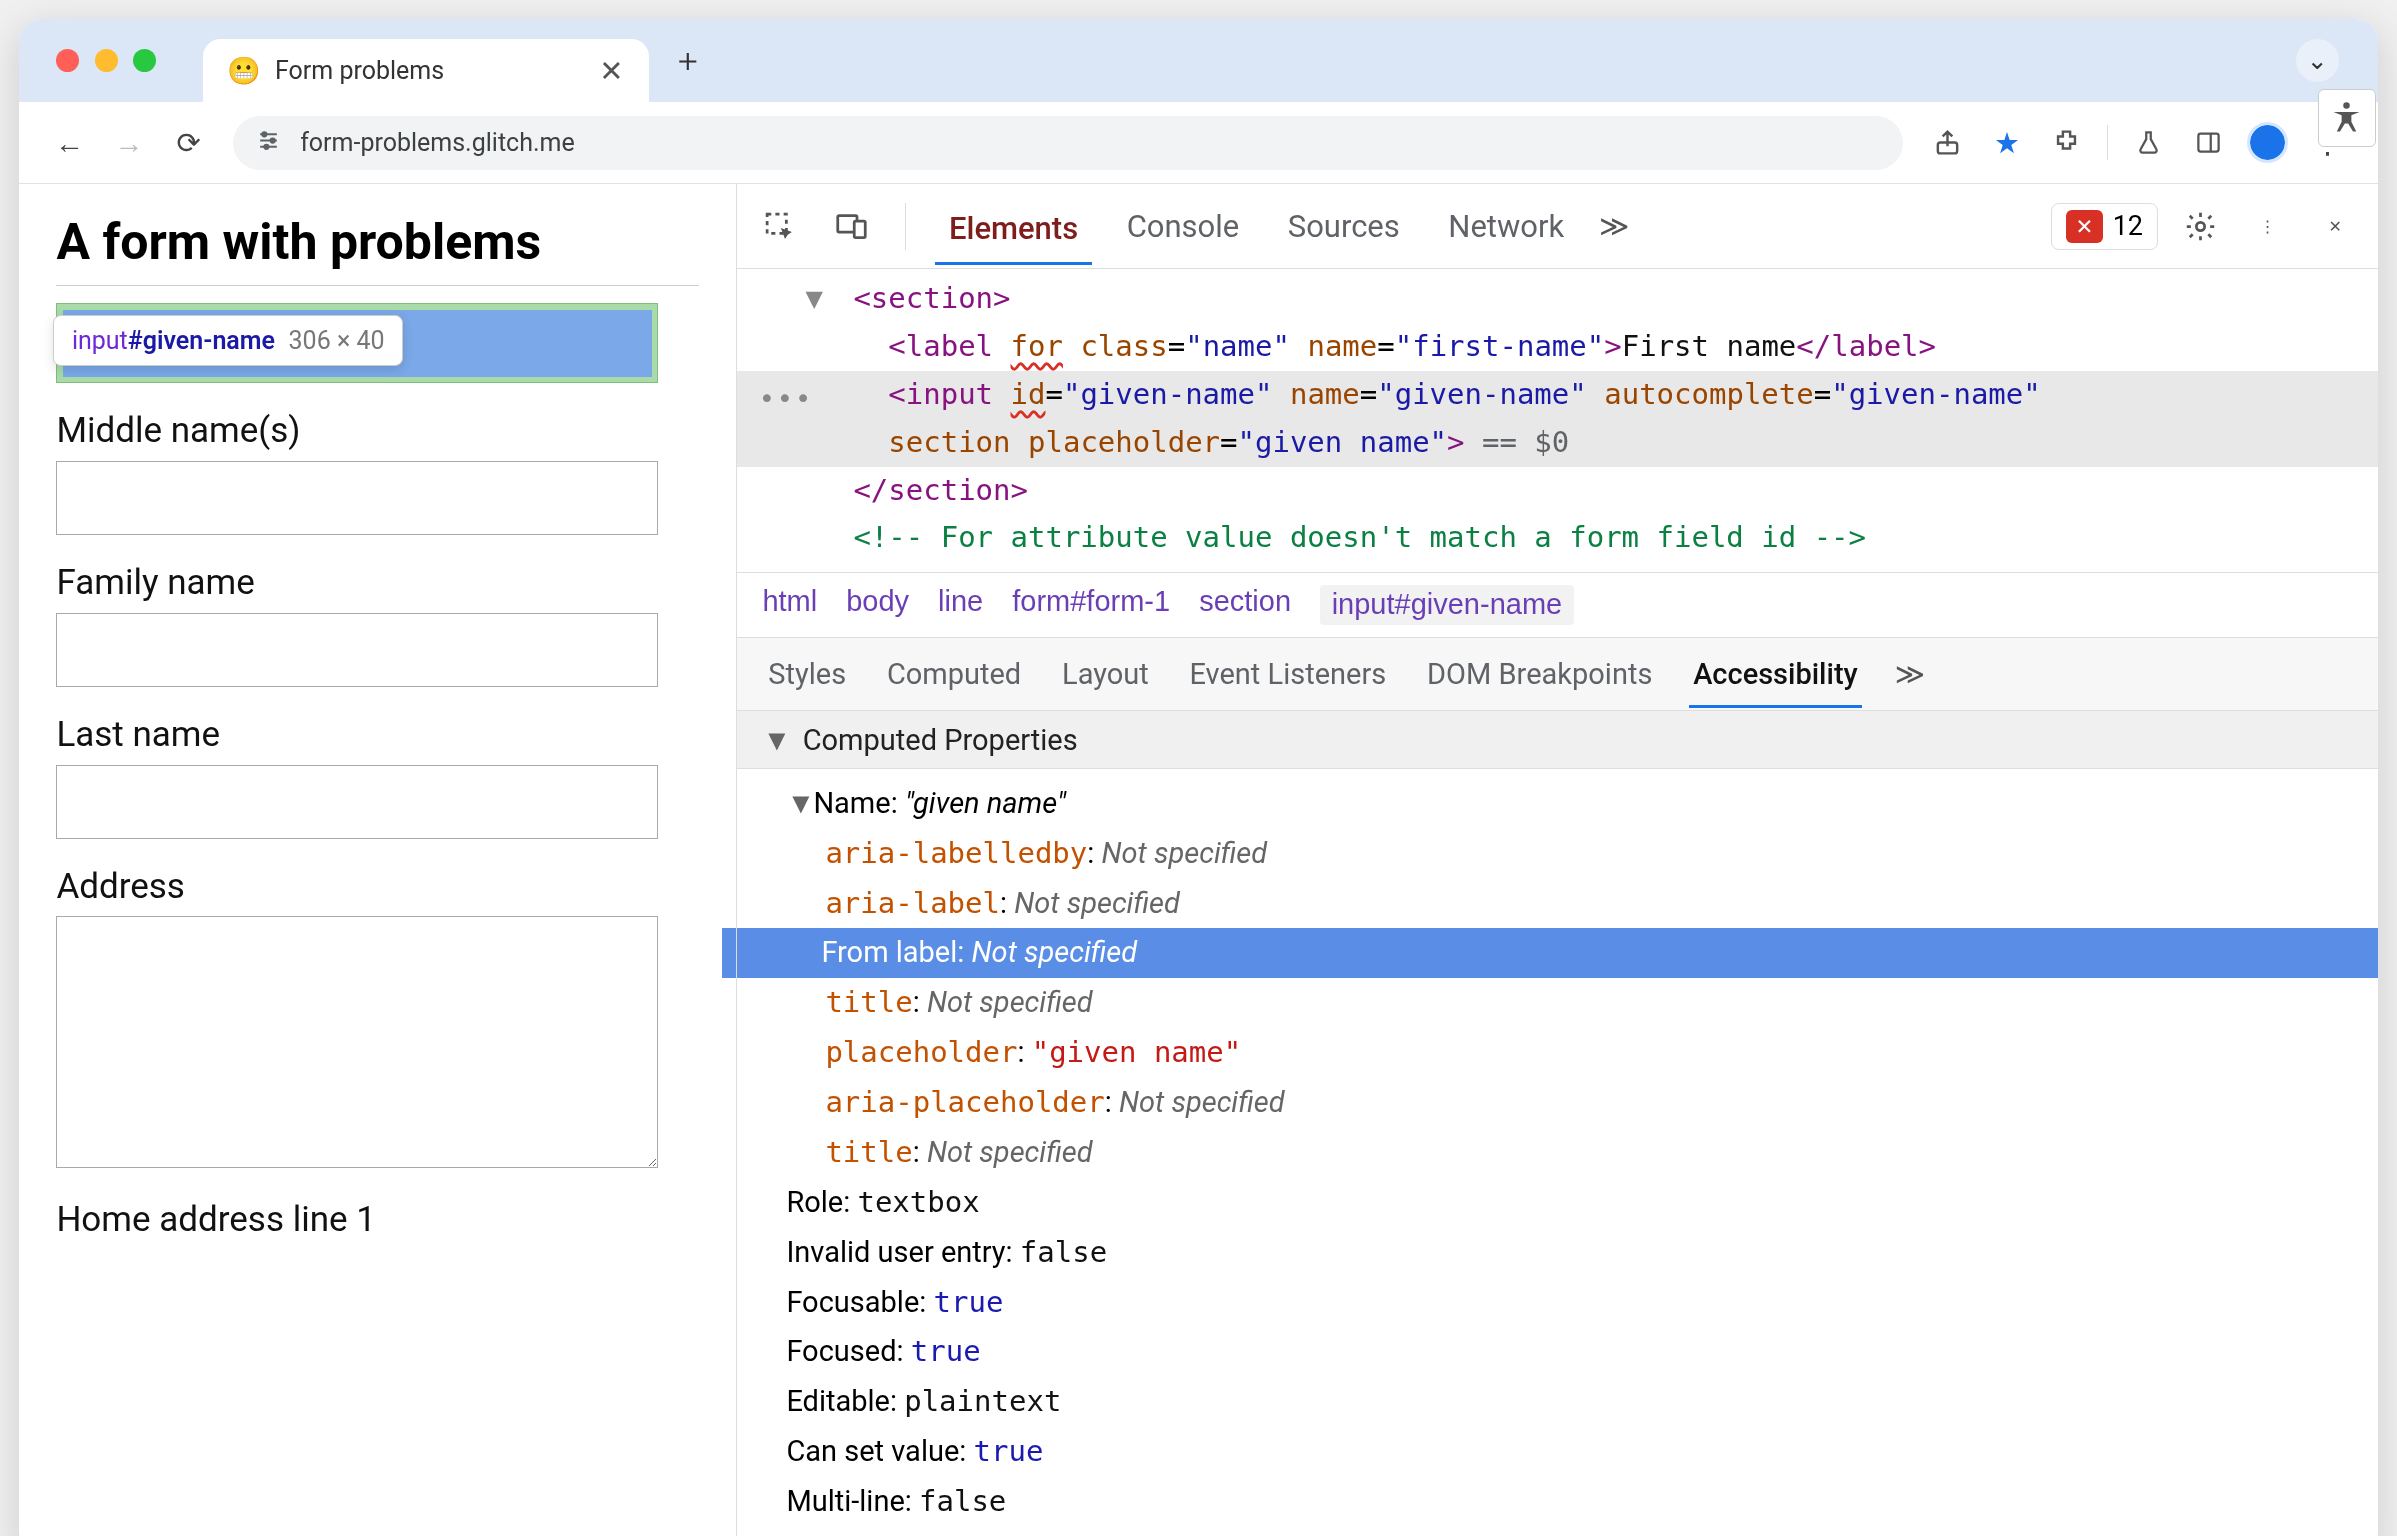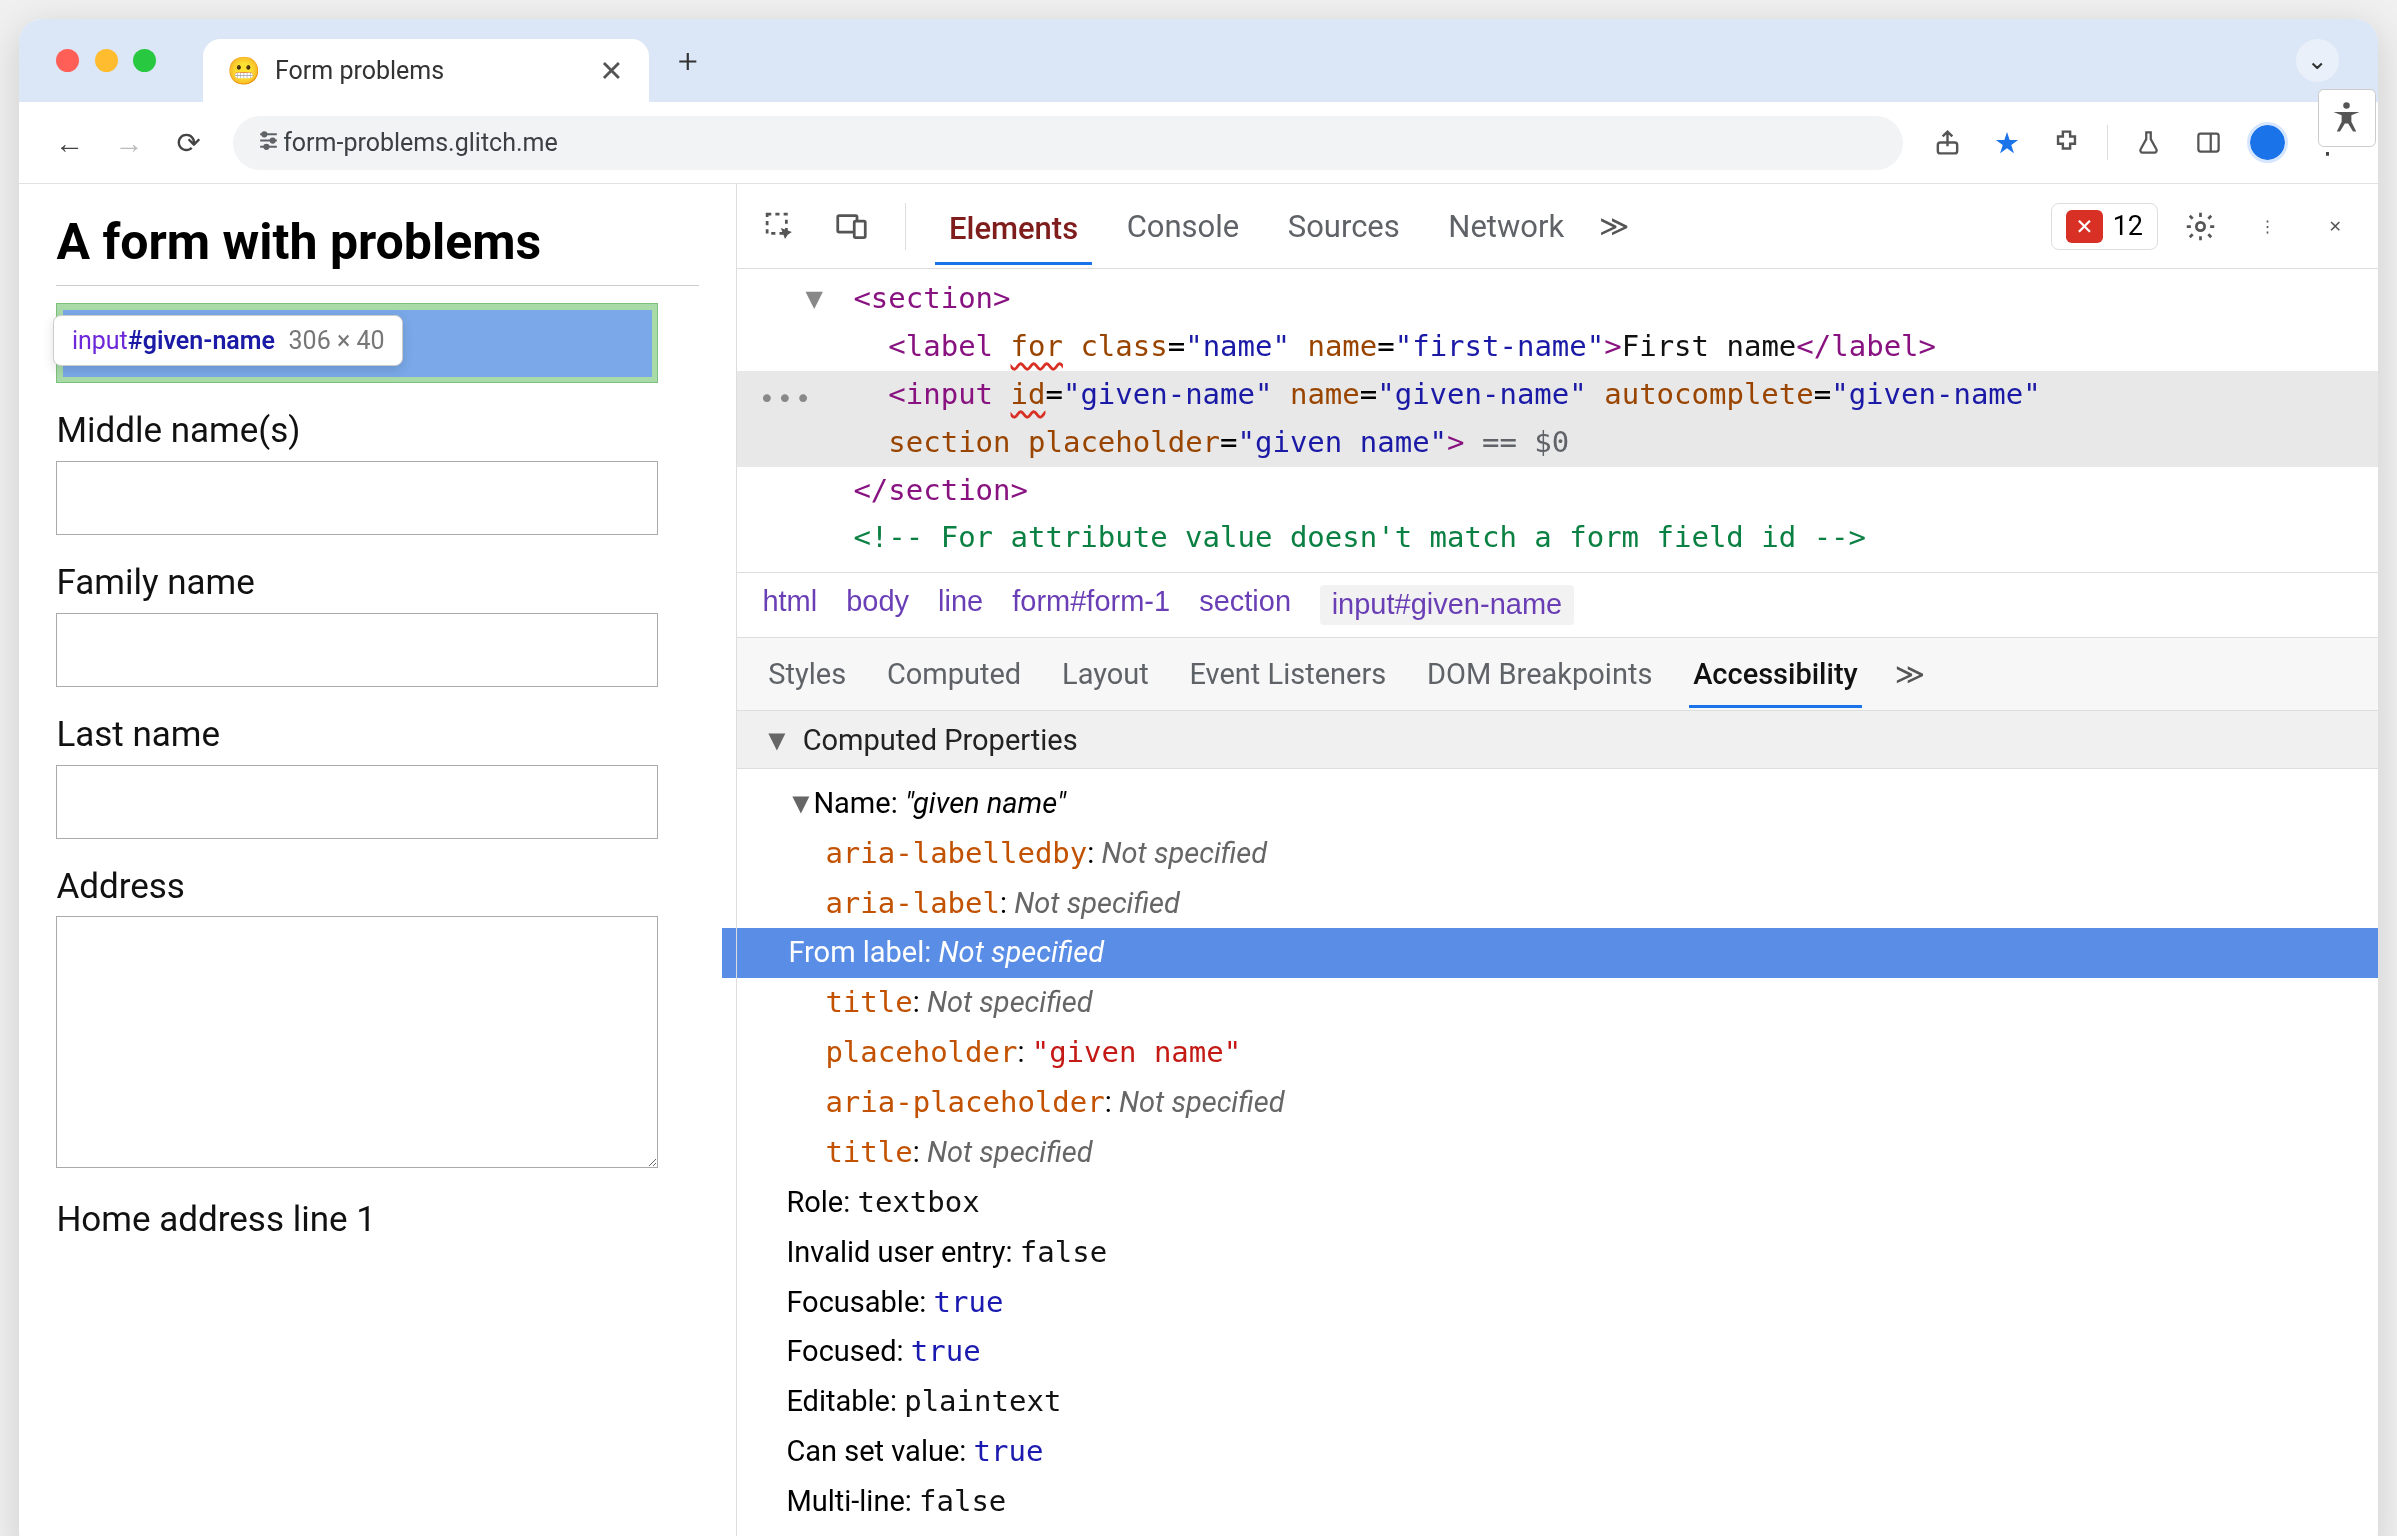--- a/index.html
+++ b/index.html
@@ -76,21 +76,21 @@
     color:#444;font-size:29px;border-radius:50%;
   }
   .omnibox {
     flex:1;
     height:54px;
     background:#f1f3f4;
     border-radius:27px;
     display:flex;
     align-items:center;
     padding:0 23px;
-    gap:2px;
+    gap:19px;
     font-size:25px;
     color:#3c4043;
     margin: 0 9.7px;
   }
   .omnibox .siteicon{font-size:21.3px;color:#5f6368;letter-spacing:-1.9px;}
   .toolbar-right{display:flex;align-items:center;gap:9.7px;}
   .toolbar-right .tbtn.star{color:#1a73e8;}
   .toolbar-right .divider{width:1px;height:35px;background:#ddd;margin:0 5.8px;}
   .profile{width:35px;height:35px;border-radius:50%;background:#1a73e8;outline:3.9px solid #d6e6ff;}
   
@@ -197,21 +197,21 @@
   .section-header .tri{color:#666;}
   .props{padding:9.7px 25px 19.4px 49px;font-size:29px;line-height:1.72;}
   .props .tri{color:#666;display:inline-block;width:27px;}
   .props .mono{font-family:ui-monospace,Menlo,Consolas,monospace;}
   .props .key{color:#c25100;} 
   .props .ns{color:#666;font-style:italic;}
   .props .valstr{color:#c41a16;}
   .props .valtxt{color:#111;}
   .props .valbool{color:#1a1ab0;}
   .prop-row{padding-left:39px;}
-  .prop-row.hl{background:#5a8ee6;color:#fff;margin-left:-64px;margin-right:-25px;padding-left:66px;}
+  .prop-row.hl{background:#5a8ee6;color:#fff;margin-left:-64px;margin-right:-25px;padding-left:99px;}
   .prop-row.hl .key,.prop-row.hl .ns{color:#fff;}
   .nameval{font-style:italic;}
 </style>
 </head>
 <body>
 
 <div class="window">
 
   <div class="titlebar">
     <div class="traffic-lights">

